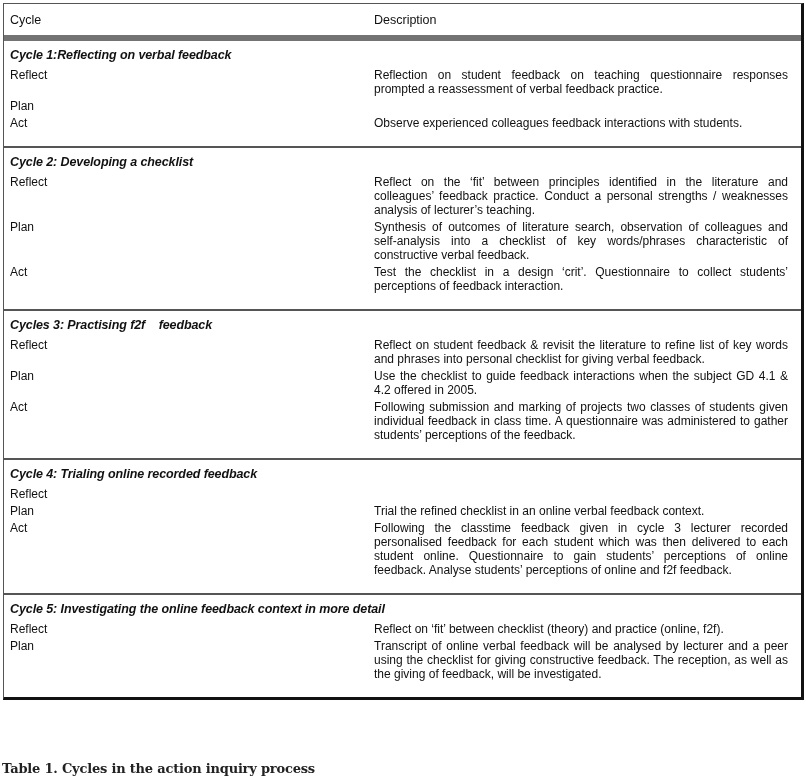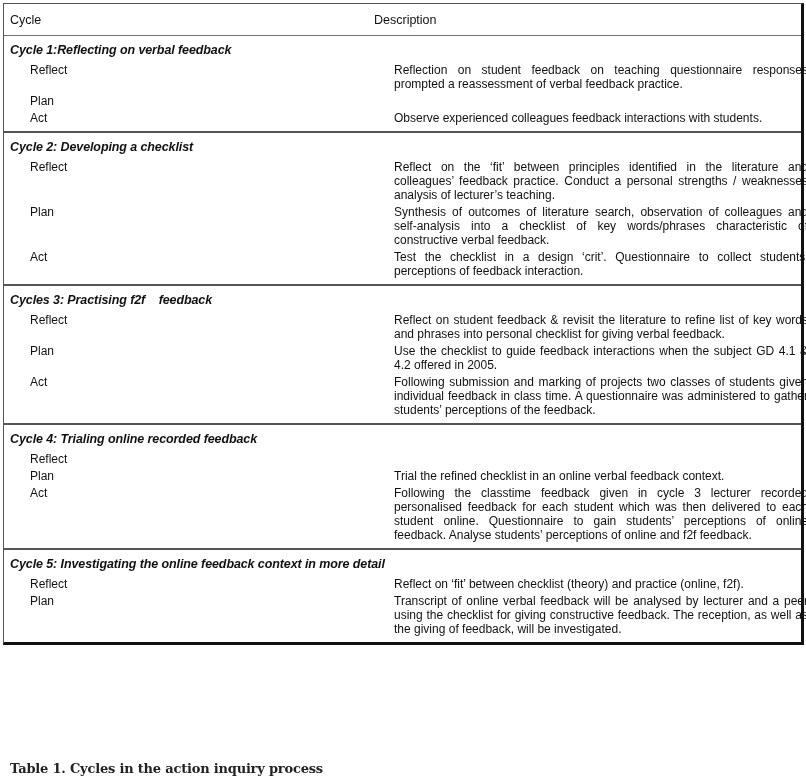--- a/index.html
+++ b/index.html
@@ -23,34 +23,34 @@
       border-top: 1px solid #555555;
       border-left: 1px solid #555555;
       border-right: 3px solid #111111;
       border-bottom: 3px solid #111111;
       box-sizing: content-box;
     }
     .header-row {
       display: flex;
       height: 31px;
       align-items: center;
-      border-bottom: 1px solid #737373;
+      border-bottom: 6px solid #737373;
       font-size: 12.5px;
     }
     .header-row .col-cycle {
       width: 364px;
       padding-left: 6px;
       box-sizing: border-box;
     }
     .header-row .col-desc {
       padding-left: 6px;
     }
     .section {
       border-bottom: 2px solid #555555;
-      padding-bottom: 3px;
+      padding-bottom: 13px;
     }
     .section:last-child {
       border-bottom: none;
     }
     .section-title {
       font-size: 12.5px;
       font-style: italic;
       font-weight: bold;
       padding: 7px 0 0 6px;
       height: 20px;
@@ -61,32 +61,31 @@
       display: flex;
       font-size: 12px;
       line-height: 14px;
       margin-bottom: 3px;
     }
     .row .stage {
       width: 364px;
       padding-left: 6px;
       box-sizing: border-box;
       flex: none;
-      margin-left: 20px;
     }
     .row .desc {
       width: 420px;
       padding-left: 6px;
       text-align: justify;
       box-sizing: border-box;
       flex: none;
     }
     .caption {
       position: absolute;
-      left: 10px;
+      left: 2px;
       top: 761px;
       font-family: "DejaVu Serif", serif;
       font-size: 13px;
       font-weight: bold;
       color: #222222;
       letter-spacing: -0.2px;
       text-align: center;
     }
   </style>
 </head>

